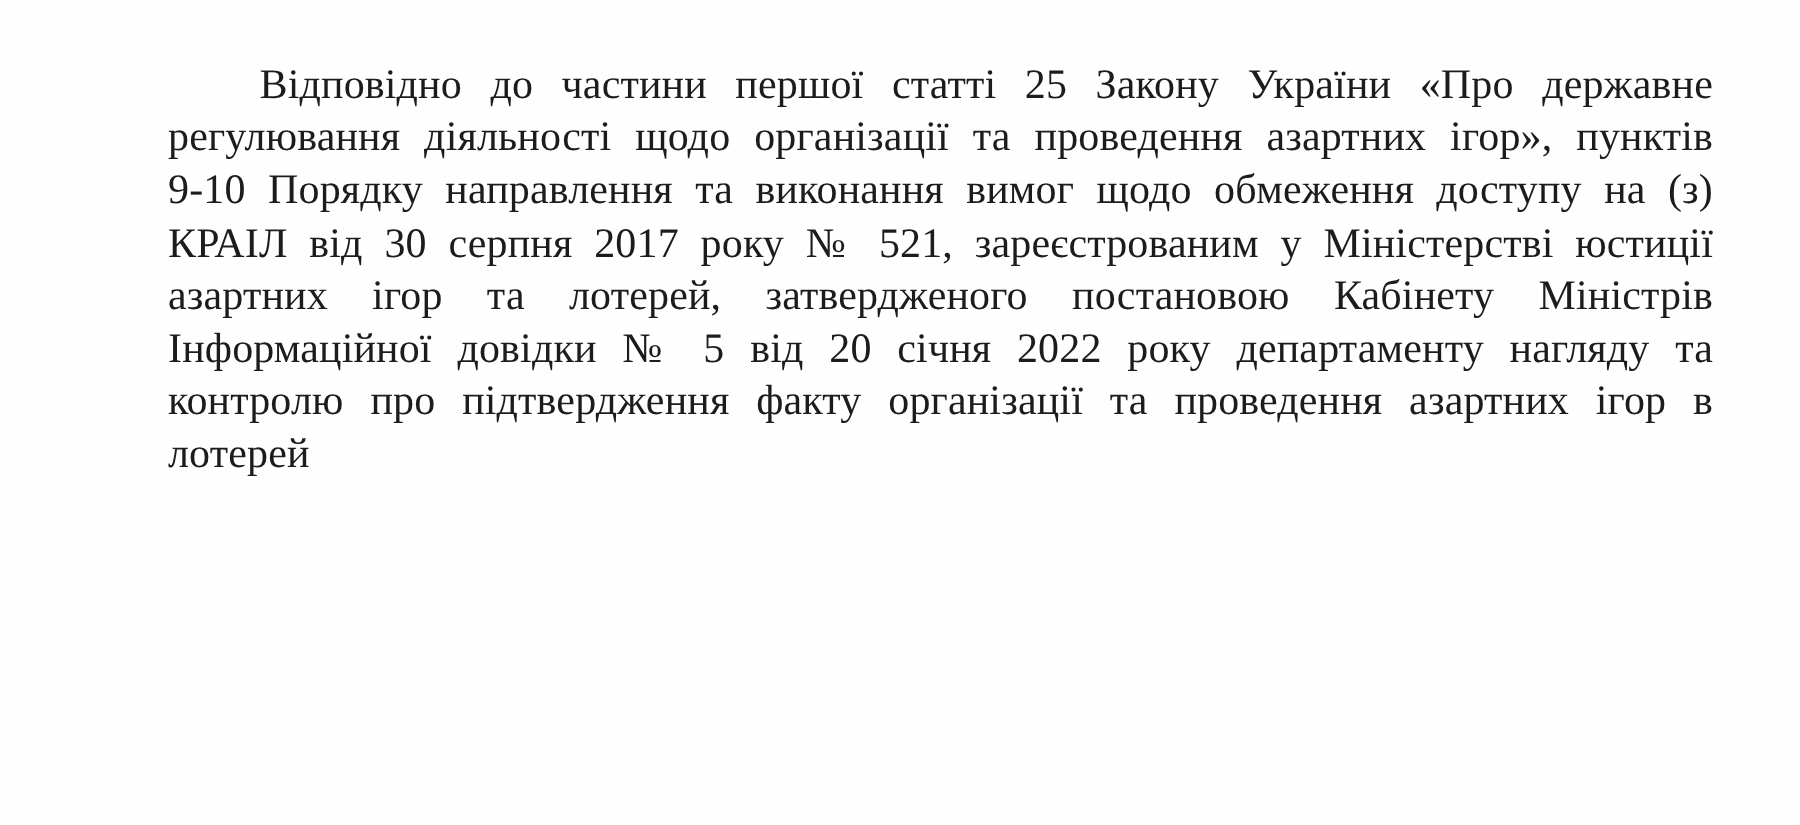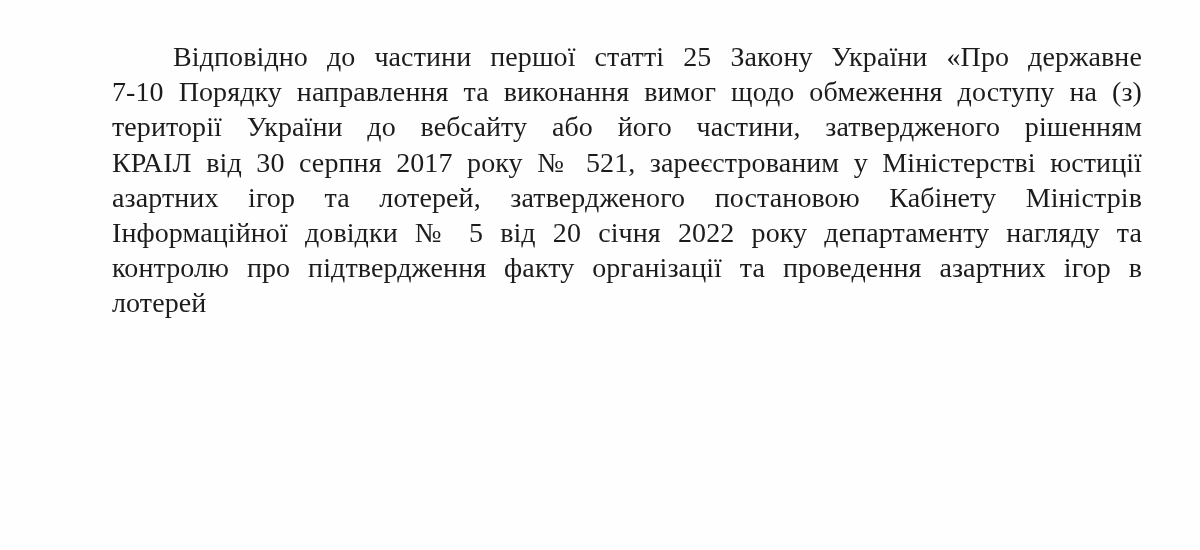--- a/index.html
+++ b/index.html
@@ -47,21 +47,21 @@
       text-align: left;
       text-align-last: left;
     }
   </style>
 </head>
 <body>
 
 <div class="page">
   <p class="paragraph">
     <span class="line first">Відповідно до частини першої статті 25 Закону України «Про державне</span>
-    <span class="line">7-10 Порядку направлення та виконання вимог щодо обмеження доступу на (з)</span>
-    <span class="line">території України до вебсайту або його частини, затвердженого рішенням</span>
+    <span class="line">регулювання діяльності щодо організації та проведення азартних ігор», пунктів</span>
+    <span class="line">9-10 Порядку направлення та виконання вимог щодо обмеження доступу на (з)</span>
     <span class="line">КРАІЛ від 30 серпня 2017 року № 521, зареєстрованим у Міністерстві юстиції</span>
     <span class="line">азартних ігор та лотерей, затвердженого постановою Кабінету Міністрів</span>
     <span class="line">Інформаційної довідки № 5 від 20 січня 2022 року департаменту нагляду та</span>
     <span class="line">контролю про підтвердження факту організації та проведення азартних ігор в</span>
     <span class="line last">лотерей</span>
   </p>
 </div>
 
 </body></html>

